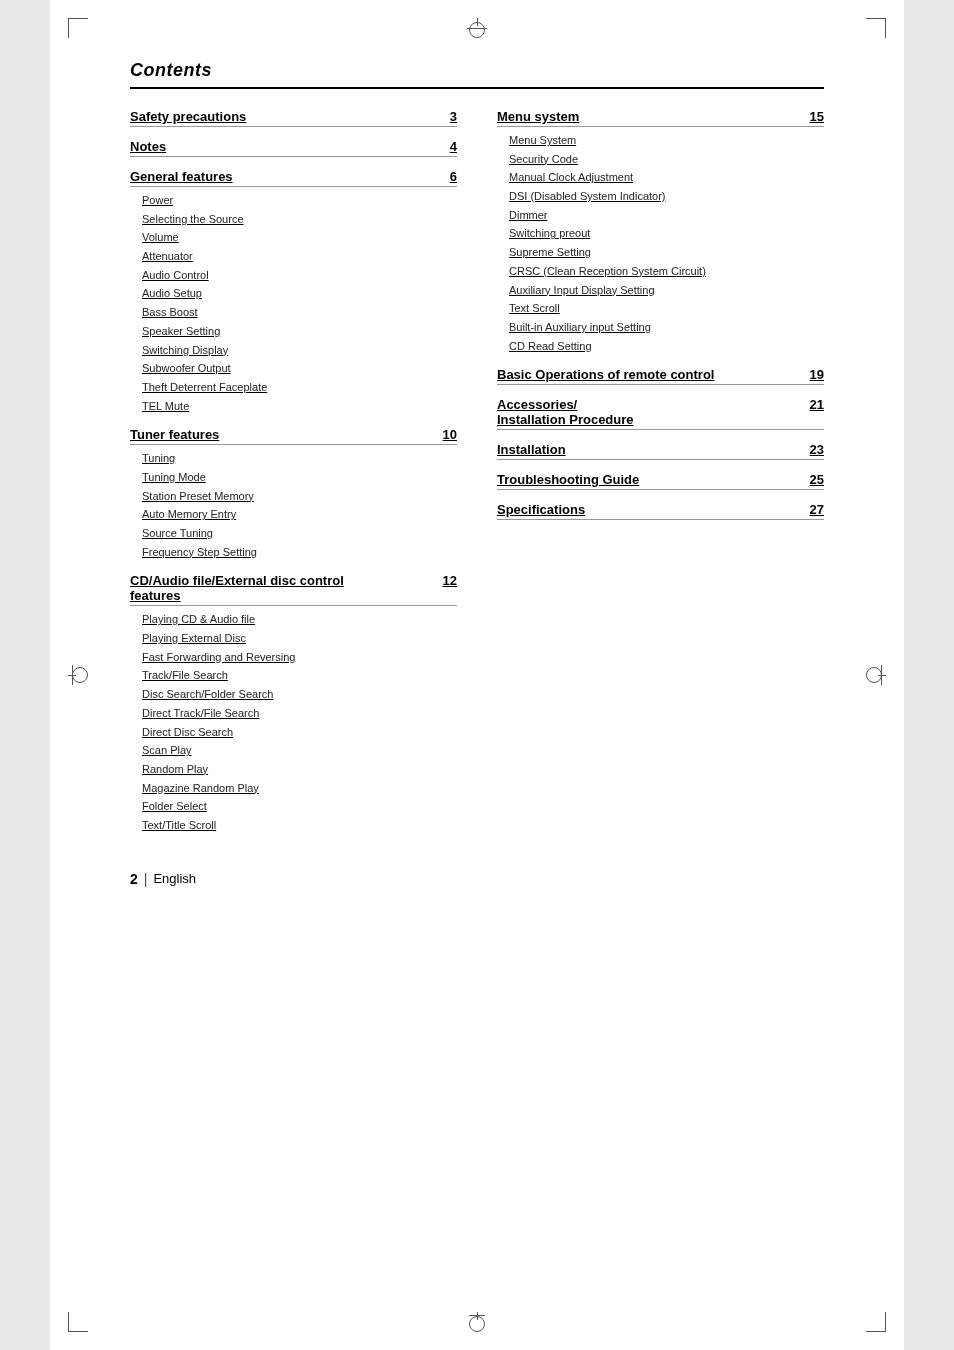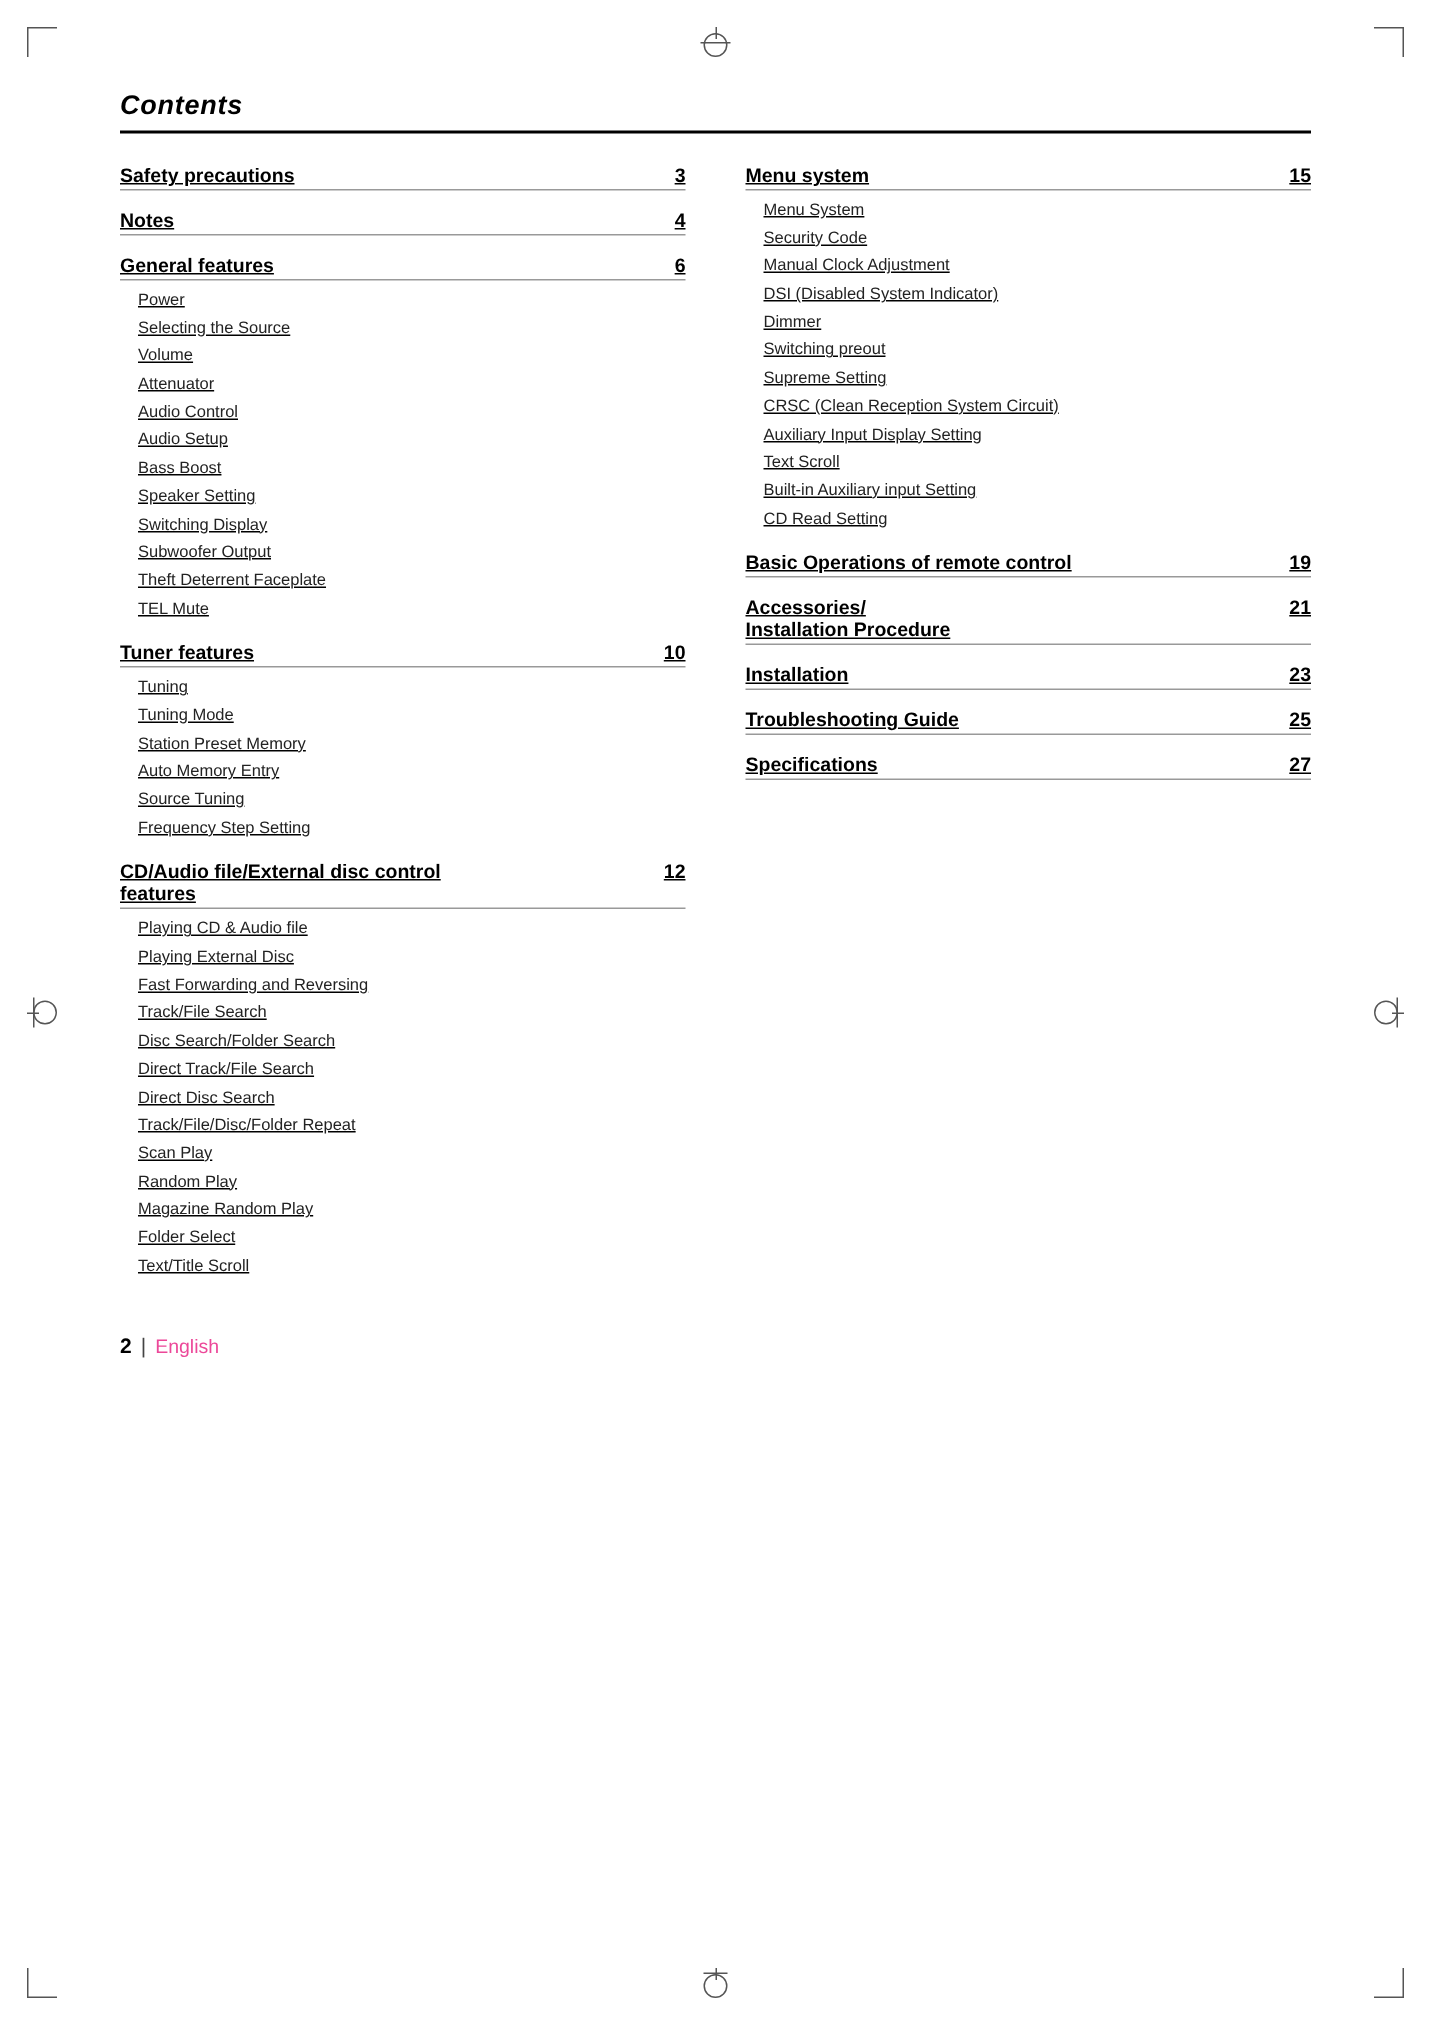--- a/index.html
+++ b/index.html
@@ -7,21 +7,21 @@
     body {
       background: #e8e8e8;
       display: flex;
       justify-content: center;
       align-items: center;
       min-height: 100vh;
       font-family: Arial, Helvetica, sans-serif;
     }
 
     .page {
-      width: 954px;
+      width: 854px;
       min-height: 1350px;
       background: #ffffff;
       position: relative;
       display: flex;
       flex-direction: column;
       padding: 0;
     }
 
     
     .corner-mark {
@@ -254,21 +254,21 @@
     }
 
     .footer-separator {
       font-size: 14px;
       margin: 0 6px;
       color: #444;
     }
 
     .footer-lang {
       font-size: 13px;
-      color: #ec4899;
+      color: #000000;
     }
   </style>
 </head>
 <body>
 
 <div class="page">
 
   <div class="corner-mark tl"></div>
   <div class="corner-mark tr"></div>
   <div class="corner-mark bl"></div>
@@ -349,21 +349,20 @@
             <span class="section-page">12</span>
           </div>
           <ul class="sub-items">
             <li>Playing CD &amp; Audio file</li>
             <li>Playing External Disc</li>
             <li>Fast Forwarding and Reversing</li>
             <li>Track/File Search</li>
             <li>Disc Search/Folder Search</li>
             <li>Direct Track/File Search</li>
             <li>Direct Disc Search</li>
-            <li>Track/File/Disc/Folder Repeat</li>
             <li>Scan Play</li>
             <li>Random Play</li>
             <li>Magazine Random Play</li>
             <li>Folder Select</li>
             <li>Text/Title Scroll</li>
           </ul>
         </div>
 
       </div>
 

